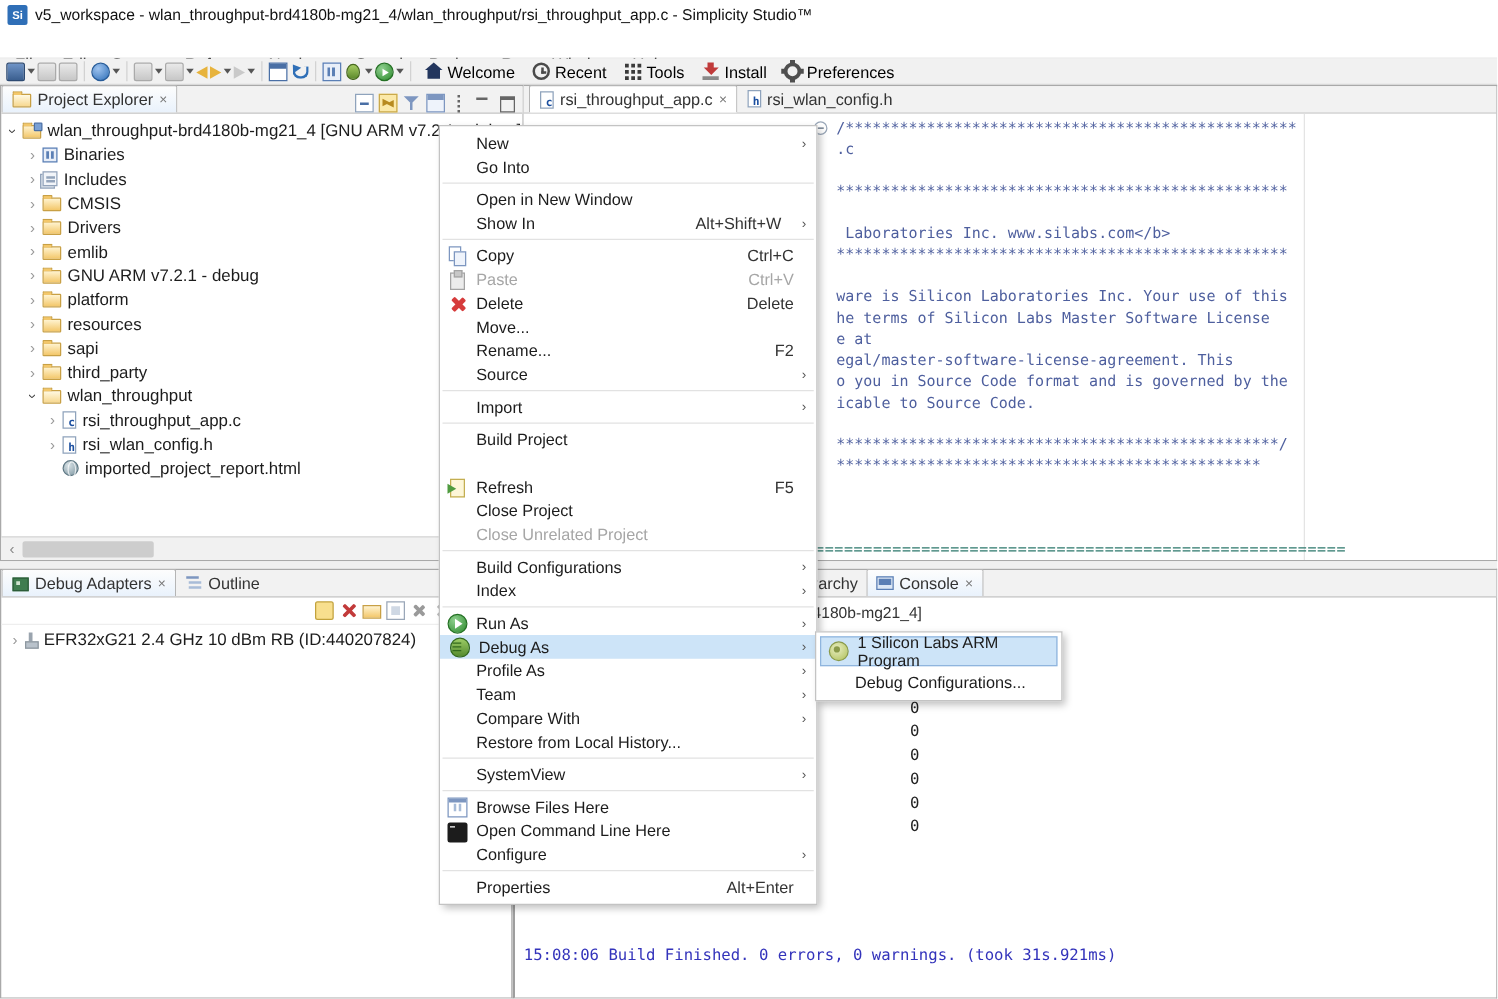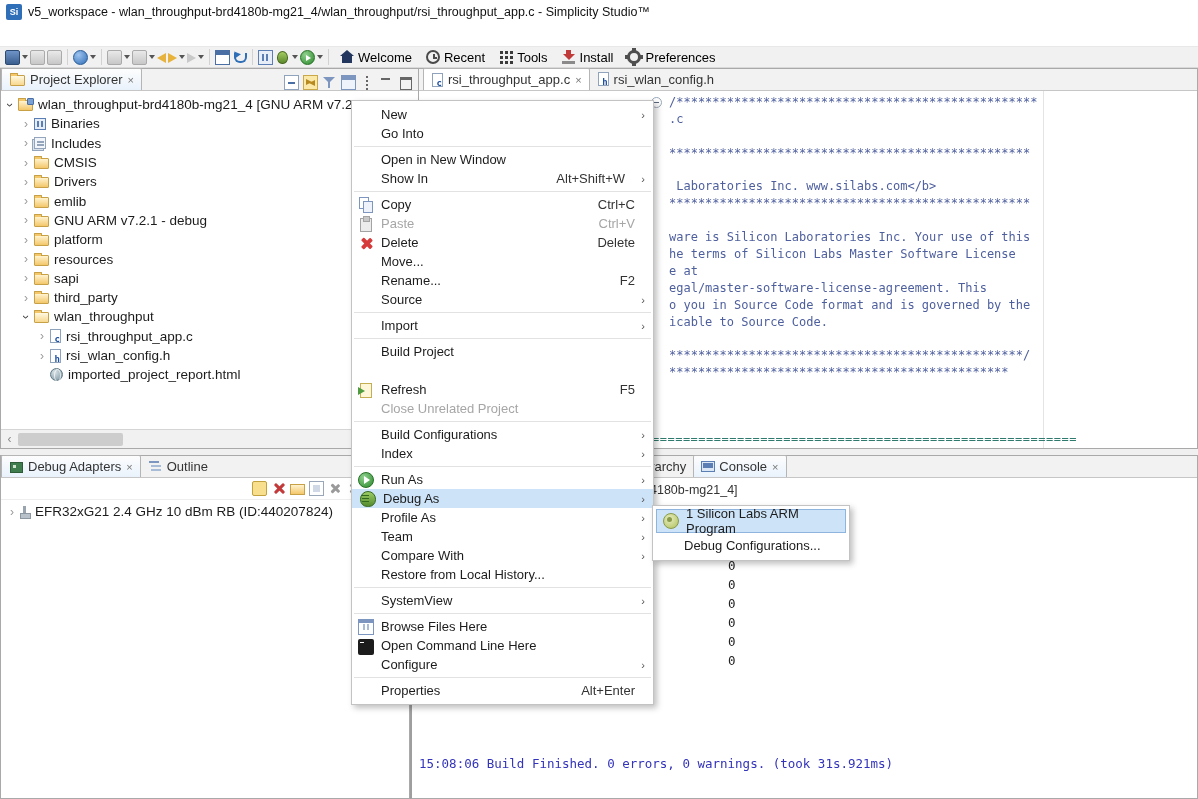--- a/index.html
+++ b/index.html
@@ -538,20 +538,24 @@
         <span class="lab">Build Project</span>
       </div>
     <div class="cmi">
         <span class="mi"></span>
       </div>
     <div class="cmi">
         <span class="mi mi-refresh"></span>
         <span class="lab">Refresh</span>
         <span class="sc">F5</span>
       </div>
+    <div class="cmi">
+        <span class="mi"></span>
+        <span class="lab">Close Project</span>
+      </div>
     <div class="cmi disabled">
         <span class="mi"></span>
         <span class="lab">Close Unrelated Project</span>
       </div>
     <div class="cmsep"></div>
     <div class="cmi">
         <span class="mi"></span>
         <span class="lab">Build Configurations</span>
         <span class="sub">›</span>
       </div>

